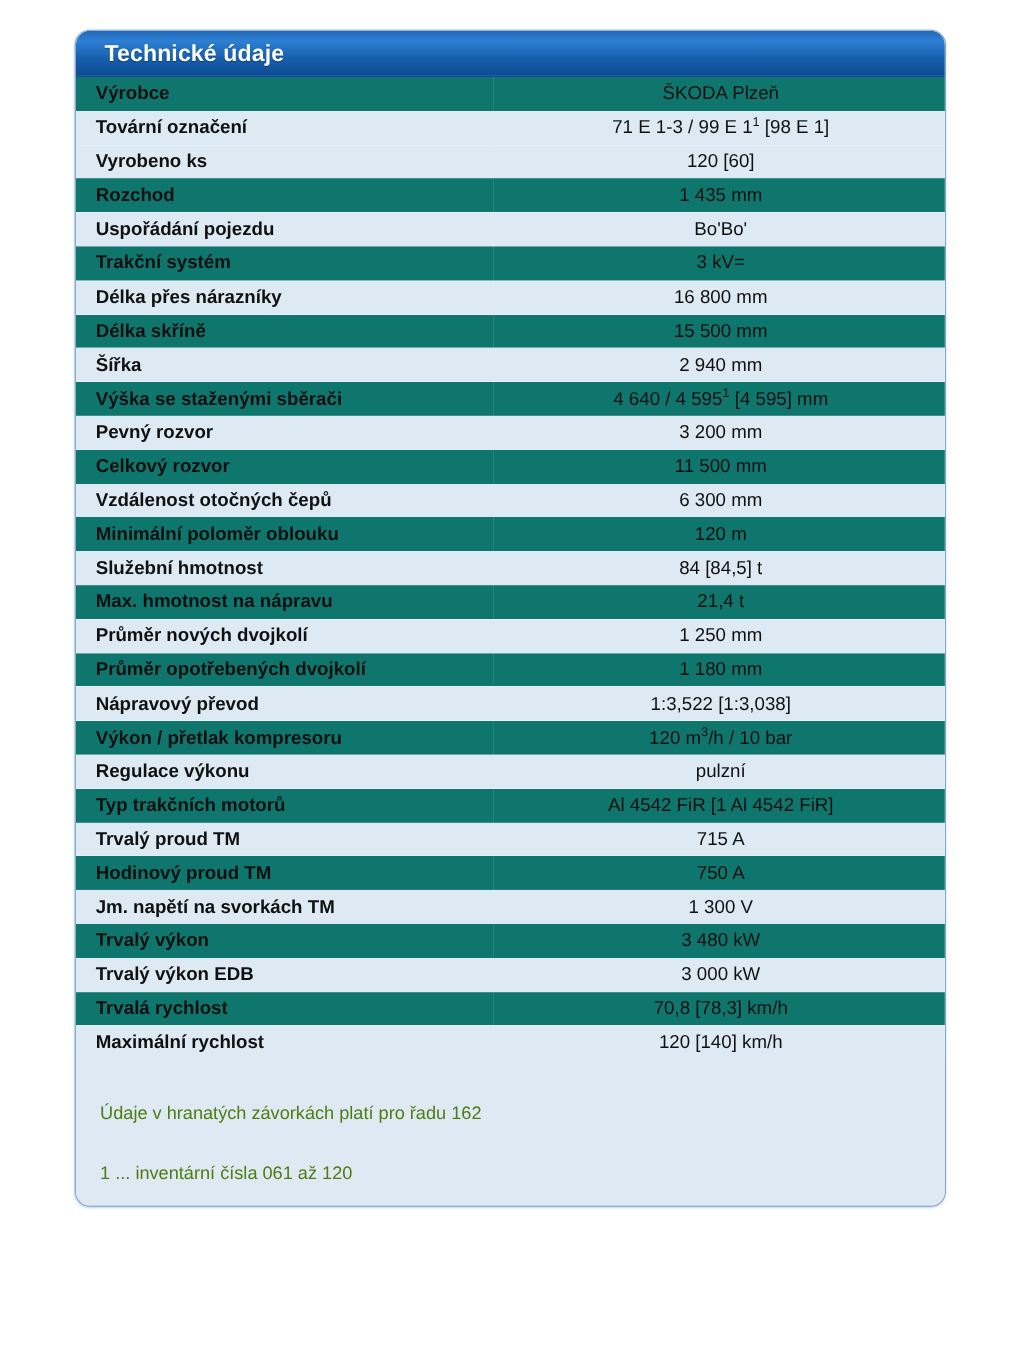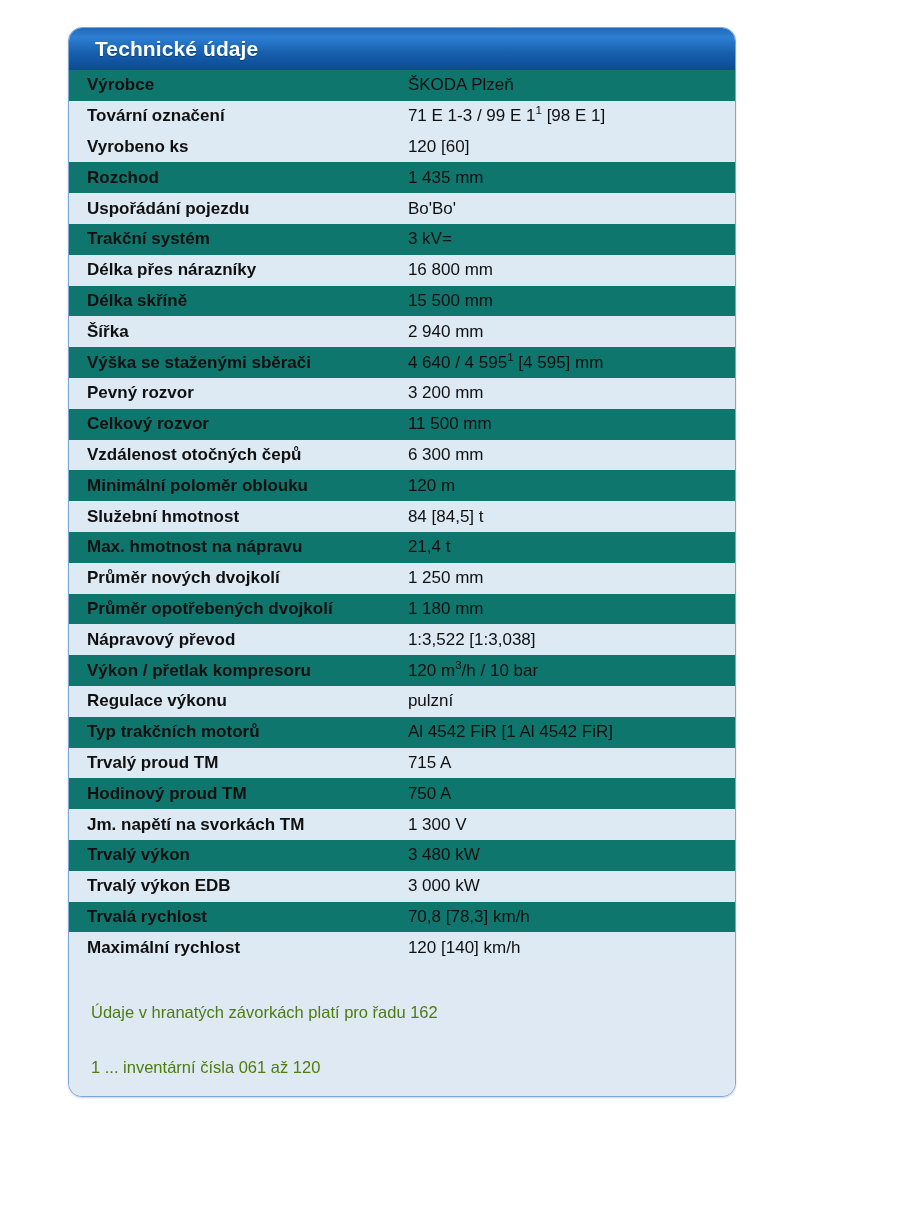--- a/index.html
+++ b/index.html
@@ -12,21 +12,21 @@
     width: 924px;
     height: 1230px;
     font-family: "Liberation Sans", "DejaVu Sans", sans-serif;
     overflow: hidden;
   }
 
   #spec-card {
     position: absolute;
     left: 68px;
     top: 27px;
-    width: 668px;
+    width: 792px;
     border: 1px solid #7ba7d0;
     border-radius: 14px;
     background: #dfe9f3;
     box-sizing: border-box;
     overflow: hidden;
     box-shadow: 0 1px 2px rgba(40,80,130,0.25);
   }
 
   
   .card-header {
@@ -72,21 +72,21 @@
     overflow: hidden;
     vertical-align: middle;
   }
   td.spec-label {
     font-weight: bold;
     text-align: left;
     width: 48%;
   }
   td.spec-value {
     font-weight: normal;
-    text-align: left;
+    text-align: center;
     width: 52%;
   }
   sup {
     font-size: 0.68em;
     vertical-align: super;
     line-height: 0;
   }
 
   
   .footnotes {

